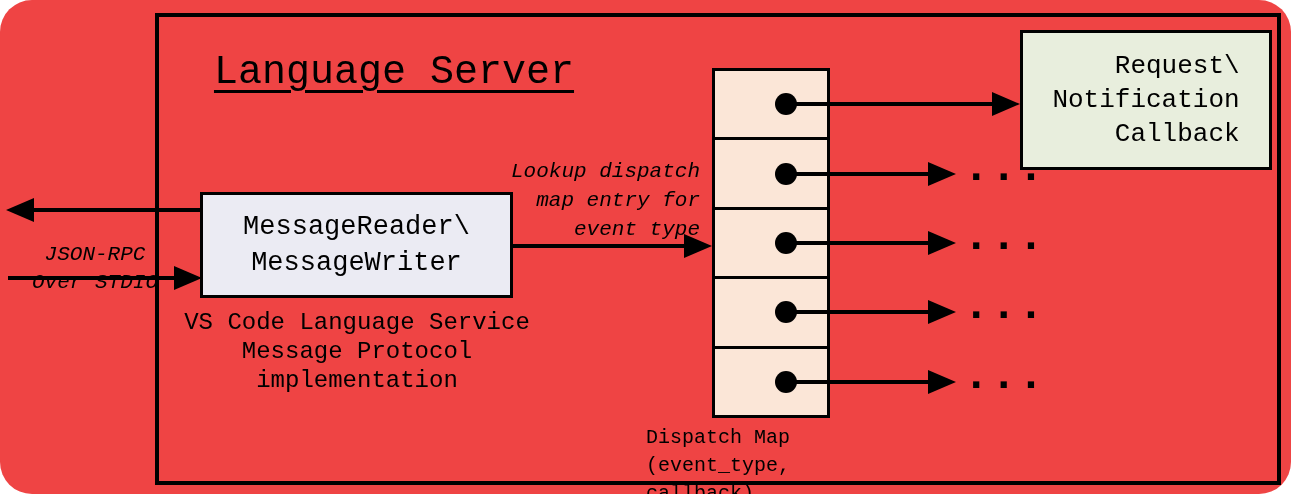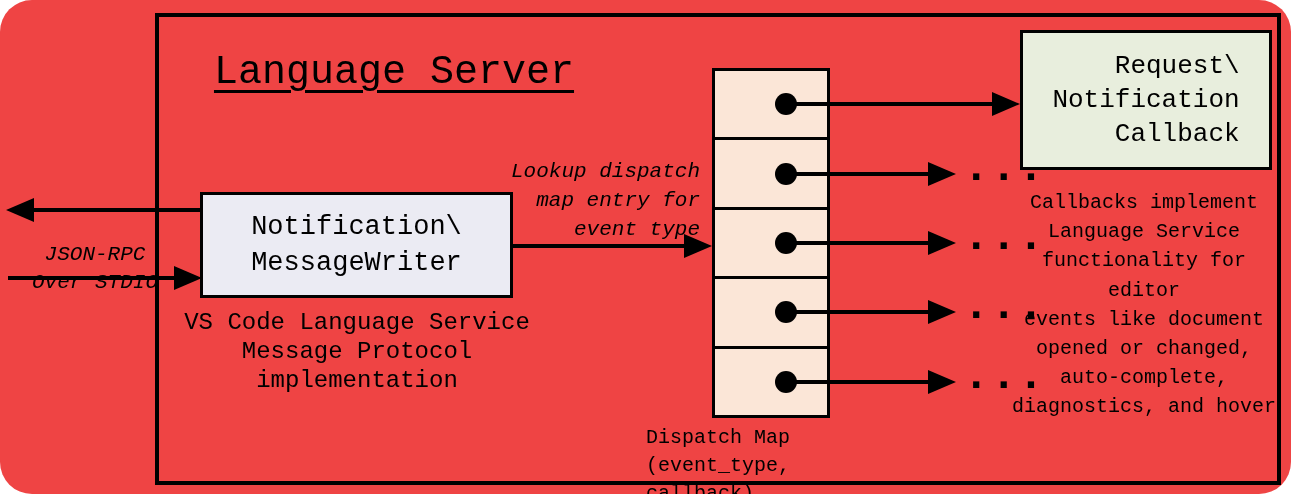--- a/index.html
+++ b/index.html
@@ -74,21 +74,21 @@
 
 <div class="canvas">
 
   <div class="abs outer-box"></div>
 
   <div class="abs title">Language Server</div>
 
   <div class="abs io-label pre">JSON-RPC
 Over STDIO</div>
 
-  <div class="abs msg-box pre">Notification\
+  <div class="abs msg-box pre">MessageReader\
 MessageWriter</div>
   <div class="abs msg-caption pre">VS Code Language Service
 Message Protocol implementation</div>
 
   <div class="abs lookup-label pre">Lookup dispatch
 map entry for
 event type</div>
 
   <div class="abs dispatch-map">
     <div class="dispatch-cell"></div>
@@ -98,27 +98,20 @@
     <div class="dispatch-cell"></div>
   </div>
   <div class="abs dispatch-caption pre">Dispatch Map
 (event_type, callback)</div>
 
 
   <div class="abs callback-box pre">Request\
 Notification
 Callback</div>
 
-  <div class="abs callbacks-note pre">Callbacks implement
-Language Service
-functionality for editor
-events like document
-opened or changed,
-auto-complete,
-diagnostics, and hover</div>
 
   <div class="abs ellipsis" style="left:963px;top:146px;">...</div>
   <div class="abs ellipsis" style="left:963px;top:215px;">...</div>
   <div class="abs ellipsis" style="left:963px;top:284px;">...</div>
   <div class="abs ellipsis" style="left:963px;top:354px;">...</div>
 
   <svg class="abs connector-layer" viewBox="0 0 1291 494">
 
     <line x1="200" y1="210" x2="30" y2="210" stroke="#000" stroke-width="4"></line>
     <polygon points="6,210 34,198 34,222" fill="#000"></polygon>

